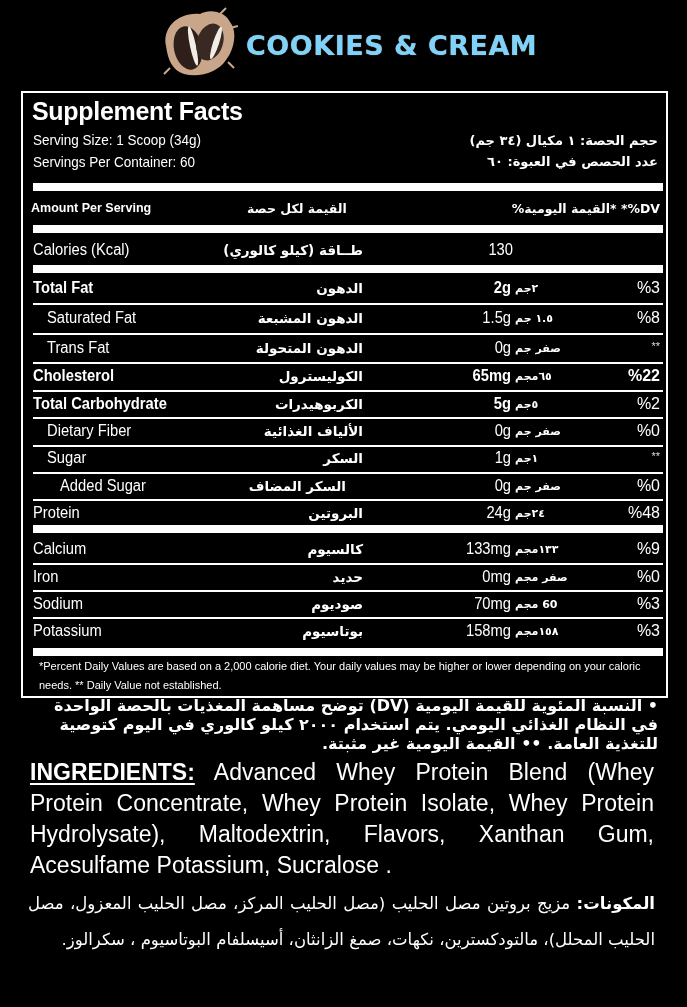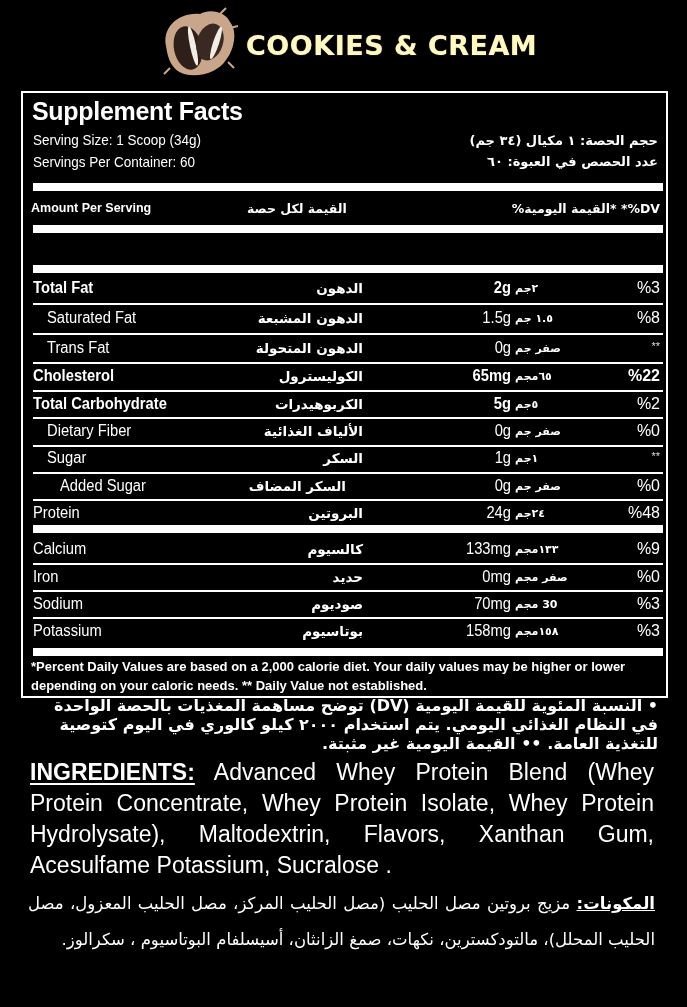--- a/index.html
+++ b/index.html
@@ -5,21 +5,21 @@
     * { margin: 0; padding: 0; box-sizing: border-box; }
     html, body { width: 687px; height: 1007px; background: #000; overflow: hidden; }
     body { position: relative; color: #fff; font-family: "Liberation Sans", "DejaVu Sans", sans-serif; }
 
     
     .header { position: absolute; left: 0; top: 0; width: 687px; height: 90px; }
     .cookie-art { position: absolute; left: 160px; top: 6px; width: 78px; height: 74px; }
     .flavor-title {
       position: absolute; left: 246px; top: 30px;
       font-family: "DejaVu Sans", sans-serif; font-weight: bold;
-      font-size: 27px; letter-spacing: 0.5px; color: #fef9c3;
+      font-size: 27px; letter-spacing: 0.5px; color: #7dd3fc;
       text-shadow: 0 0 1px #c9a081;
     }
 
     
     .facts-box {
       position: absolute; left: 21px; top: 91px; width: 647px; height: 607px;
       border: 2px solid #fff;
     }
     .abs { position: absolute; }
     .bar { position: absolute; left: 10px; width: 630px; background: #fff; }
@@ -40,35 +40,35 @@
     .row .en.bold { font-weight: bold; }
     .row .en.ind1 { left: 24px; }
     .row .en.ind2 { left: 37px; }
     .row .ar { position: absolute; right: 303px; top: 3px; font-size: 13.5px; font-weight: bold; direction: rtl; font-family: "DejaVu Sans", sans-serif; white-space: nowrap; }
     .row .amt { position: absolute; left: 420px; top: 2px; width: 68px; text-align: right; font-size: 16px; transform: scaleX(0.92); transform-origin: right center; white-space: nowrap; }
     .row .amt.bold { font-weight: bold; }
     .row .amt-ar { position: absolute; left: 492px; top: 5px; font-size: 11px; font-weight: bold; direction: rtl; font-family: "DejaVu Sans", sans-serif; white-space: nowrap; }
     .row .dv { position: absolute; right: 6px; top: 2px; font-size: 16px; white-space: nowrap; }
     .row .dv.stars { font-size: 11px; top: 3px; color: #ddd; }
 
-    .foot-en { left: 8px; font-size: 13px; font-weight: bold; line-height: 19px; width: 632px; }
+    .foot-en { left: 16px; font-size: 11px; font-weight: normal; line-height: 19px; width: 632px; }
     .foot-ar { right: 8px; font-size: 16px; font-weight: bold; direction: rtl; font-family: "DejaVu Sans", sans-serif; line-height: 19px; width: 632px; text-align: right; }
 
     
     .ing-en {
       position: absolute; left: 30px; top: 757px; width: 624px;
       font-size: 23px; line-height: 31px; text-align: justify;
     }
     .ing-en .ing-label { font-weight: bold; text-decoration: underline; text-underline-offset: 3px; }
     .ing-ar {
       position: absolute; left: 28px; top: 886px; width: 627px;
       font-family: "DejaVu Sans", sans-serif; font-size: 16.5px; line-height: 36px;
       direction: rtl; text-align: justify;
     }
-    .ing-ar .ing-label { font-weight: bold; text-decoration: underline; }
+    .ing-ar .ing-label { font-weight: bold; }
   </style>
 </head>
 <body>
 
 <div class="header">
   <svg class="cookie-art" viewBox="0 0 78 74">
     <path d="M6 40 C2 22 18 6 40 8 C50 2 66 6 70 16 C78 26 74 44 66 54 C58 66 40 72 24 68 C12 64 8 54 6 40 Z" fill="#c9a58a"></path>
     <path d="M60 8 l6 -6 M70 22 l8 -2 M68 56 l6 6 M10 62 l-6 6" stroke="#c9a58a" stroke-width="2"></path>
     <ellipse cx="28" cy="42" rx="14" ry="22" transform="rotate(-12 28 42)" fill="#2e1f1a"></ellipse>
     <ellipse cx="33" cy="40" rx="3" ry="20" transform="rotate(-12 33 40)" fill="#f1ece6"></ellipse>
@@ -87,20 +87,25 @@
   <div class="abs serv-ar" style="top:61px">عدد الحصص في العبوة: ٦٠</div>
 
   <div class="bar thick" style="top:90px"></div>
 
   <div class="abs hdr-en">Amount Per Serving</div>
   <div class="abs hdr-ar">القيمة لكل حصة</div>
   <div class="abs hdr-dv">%القيمة اليومية* *%DV</div>
 
   <div class="bar thick" style="top:132px"></div>
 
+  <div class="row" style="top:146px">
+    <span class="en">Calories (Kcal)</span>
+    <span class="ar">طــاقة (كيلو كالوري)</span>
+    <span class="amt" style="left:420px;width:70px;text-align:right;">130</span>
+  </div>
 
   <div class="bar thick" style="top:172px"></div>
 
   <div class="row" style="top:184px">
     <span class="en bold">Total Fat</span>
     <span class="ar">الدهون</span>
     <span class="amt bold">2g</span>
     <span class="amt-ar">٢جم</span>
     <span class="dv">%3</span>
   </div>
@@ -194,21 +199,21 @@
     <span class="amt">0mg</span>
     <span class="amt-ar">صفر مجم</span>
     <span class="dv">%0</span>
   </div>
   <div class="bar thin" style="top:497px"></div>
 
   <div class="row" style="top:500px">
     <span class="en">Sodium</span>
     <span class="ar">صوديوم</span>
     <span class="amt">70mg</span>
-    <span class="amt-ar">30 مجم</span>
+    <span class="amt-ar">60 مجم</span>
     <span class="dv">%3</span>
   </div>
   <div class="bar thin" style="top:524px"></div>
 
   <div class="row" style="top:527px">
     <span class="en">Potassium</span>
     <span class="ar">بوتاسيوم</span>
     <span class="amt">158mg</span>
     <span class="amt-ar">١٥٨مجم</span>
     <span class="dv">%3</span>

